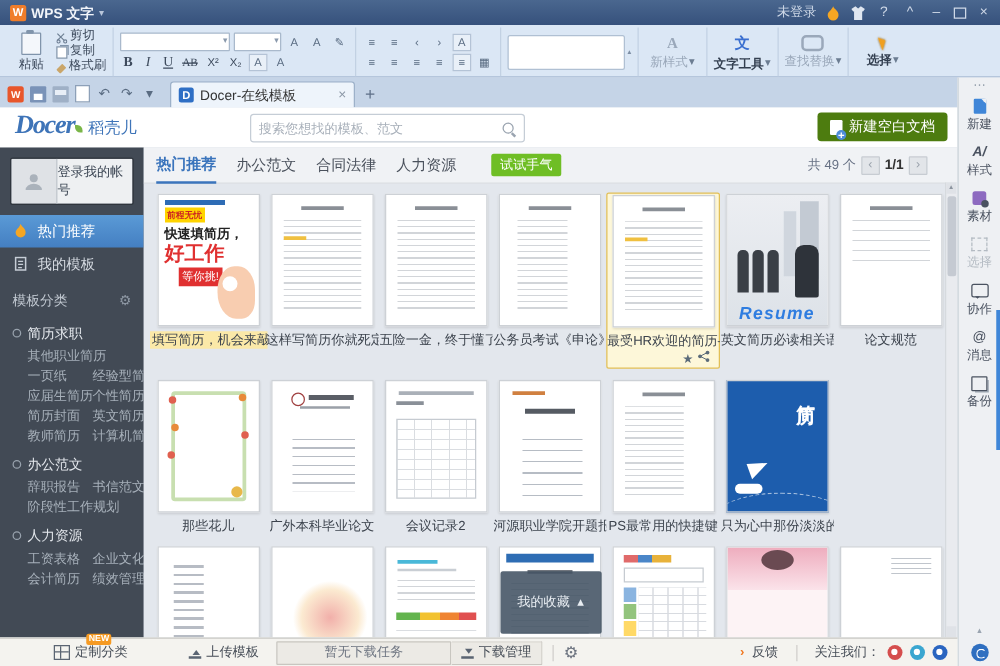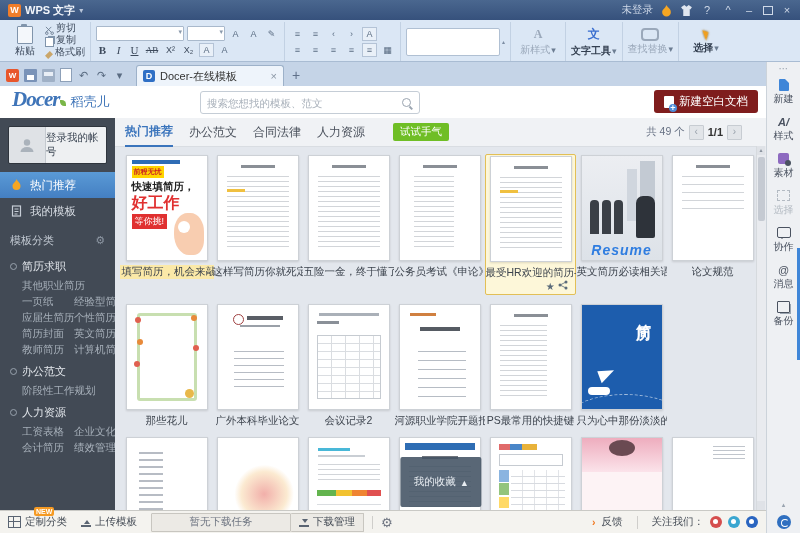--- a/index.html
+++ b/index.html
@@ -69,21 +69,21 @@
   .logo{margin-left:12px;display:flex;align-items:baseline;}
   .logo .en{font-size:21px;font-weight:bold;font-style:italic;color:#3e74b8;letter-spacing:-1px;font-family:"Liberation Serif","DejaVu Serif",serif;}
   .logo .leaf{width:6px;height:6px;background:#7ab648;border-radius:0 70% 0 70%;margin:0 1px 12px 1px;}
   .logo .cn{font-size:13px;color:#3e74b8;margin-left:3px;}
   .search{position:absolute;left:200px;top:5px;width:218px;height:21px;border:1px solid #c5cdd6;border-radius:3px;background:#fff;display:flex;align-items:center;}
   .search input{border:none;outline:none;flex:1;font-size:10.5px;padding:0 6px;color:#333;background:transparent;font-family:inherit;}
   .search input::placeholder{color:#a8b0ba;}
   .sicon{width:12px;height:12px;margin-right:6px;position:relative;}
   .sicon i{position:absolute;left:1px;top:1px;width:7px;height:7px;border:1.5px solid #9aa4b0;border-radius:50%;}
   .sicon b{position:absolute;right:0;bottom:0;width:4px;height:1.5px;background:#9aa4b0;transform:rotate(45deg);}
-  .newdoc{position:absolute;right:8px;top:4px;height:23px;background:#7f1d1d;border-radius:3px;color:#fff;display:flex;align-items:center;gap:5px;padding:0 10px;font-size:11.5px;}
+  .newdoc{position:absolute;right:8px;top:4px;height:23px;background:#4d7c0f;border-radius:3px;color:#fff;display:flex;align-items:center;gap:5px;padding:0 10px;font-size:11.5px;}
   .nd-ic{width:10px;height:12px;background:#fff;border-radius:1px;position:relative;}
   .nd-ic:after{content:"+";position:absolute;right:-3px;bottom:-4px;color:#fff;font-size:9px;font-weight:bold;background:#4e8cd8;border-radius:50%;width:8px;height:8px;line-height:8px;text-align:center;}
   
   .main{position:absolute;left:0;top:118px;width:766px;height:392px;display:flex;}
   
   .sb{width:115px;background:#424a55;flex:none;overflow:hidden;position:relative;}
   .sb-login{margin:8px;height:36px;display:flex;border:1px solid #2f353d;border-radius:2px;overflow:hidden;}
   .ava{width:36px;height:36px;background:#dfe2e6;display:flex;align-items:center;justify-content:center;}
   .loginbtn{flex:1;background:#eef0f2;color:#3a4452;font-size:10.5px;display:flex;align-items:center;justify-content:center;border-left:1px solid #c4c9cf;}
   .sb-nav{height:26px;display:flex;align-items:center;gap:7px;padding-left:10px;color:#d6dbe2;font-size:11.5px;}
@@ -120,21 +120,21 @@
   .sbar .a.up{top:0}.sbar .a.dn{bottom:0}
   
   .t-title{position:absolute;top:9px;left:50%;transform:translateX(-50%);width:34px;height:3px;background:#8a8f96;}
   .t-lines{position:absolute;left:9px;right:9px;top:20px;bottom:10px;background:repeating-linear-gradient(180deg,#d2d5d9 0 1px,transparent 1px 5px);}
   .t-lines.sparse{bottom:45%;background:repeating-linear-gradient(180deg,#d2d5d9 0 1px,transparent 1px 8px);}
   .t-hl{position:absolute;top:33px;left:9px;width:18px;height:3px;background:#f0c040;}
   .ad-bar{position:absolute;top:4px;left:5px;width:48px;height:4px;background:#2e6cb5;}
   .ad-brand{position:absolute;top:10px;left:5px;background:#ffd400;color:#c22;font-size:7px;font-weight:bold;padding:1px 2px;}
   .ad-l1{position:absolute;top:24px;left:5px;font-size:10.5px;font-weight:bold;color:#222;white-space:nowrap;}
   .ad-l2{position:absolute;top:37px;left:5px;font-size:16px;font-weight:bold;color:#e03030;}
-  .ad-l3{position:absolute;top:58px;left:5px;background:#e03030;color:#fff;font-size:9px;padding:1px 3px;text-align:right;}
+  .ad-l3{position:absolute;top:58px;left:16px;background:#e03030;color:#fff;font-size:9px;padding:1px 3px;text-align:right;}
   .ad-hand{position:absolute;right:3px;bottom:5px;width:30px;height:42px;background:#f8cdb0;border-radius:45% 45% 35% 50%;}
   .ad-hand:after{content:"";position:absolute;left:4px;top:8px;width:12px;height:12px;background:#fff;border-radius:50%;}
   .re-bg{position:absolute;inset:0;background:linear-gradient(180deg,#eceef2,#dde2e8);}
   .re-b1{position:absolute;right:7px;top:5px;width:15px;height:62px;background:#c3cad3;}
   .re-b2{position:absolute;right:25px;top:13px;width:10px;height:52px;background:#d0d6de;}
   .re-p{position:absolute;bottom:26px;width:9px;height:34px;background:#3a3f46;border-radius:4px 4px 0 0;}
   .re-seat{position:absolute;right:7px;bottom:22px;width:19px;height:42px;background:#2e333a;border-radius:7px 7px 2px 2px;}
   .re-text{position:absolute;bottom:2px;width:100%;text-align:center;color:#2f7de0;font-weight:bold;font-style:italic;font-size:14px;letter-spacing:1px;}
   .fl-frame{position:absolute;inset:8px 10px;border:3px solid #c8dfb0;border-radius:3px;}
   .fl-d{position:absolute;width:6px;height:6px;border-radius:50%;background:#e0604f;}
@@ -187,21 +187,21 @@
   .selic{width:11px;height:9px;border:1px dashed #b3bac2;}
   .bub{width:12px;height:9px;border:1.5px solid #4a5260;border-radius:2px;position:relative;}
   .bub:after{content:"";position:absolute;left:2px;bottom:-4px;border:2px solid transparent;border-top-color:#4a5260;}
   .bkup{width:11px;height:10px;border:1.5px solid #4a5260;border-radius:1px;box-shadow:2px 2px 0 -1px #9aa4b0;}
   .rail-ind{position:absolute;right:0;top:186px;width:3px;height:112px;background:#3f86d8;}
   .rail-circ{position:absolute;left:50%;transform:translateX(-50%);bottom:4px;width:14px;height:14px;background:#2f6fc0;border-radius:50%;}
   .rail-circ:after{content:"";position:absolute;left:4px;top:4px;width:6px;height:6px;border:1.5px solid #fff;border-radius:50%;border-right-color:transparent;}
   .rail-ud{position:absolute;left:50%;transform:translateX(-50%);bottom:24px;color:#9aa4b0;font-size:7px;text-align:center;line-height:8px;}
   
   .st{position:absolute;left:0;top:510px;width:766px;height:23px;background:#f4f3ef;border-top:1px solid #c9c9c5;display:flex;align-items:center;padding:0 8px;box-sizing:border-box;font-size:10.5px;color:#454c56;}
-  .st-it{display:flex;align-items:center;gap:4px;margin-right:14px;position:relative;}
+  .st-it{display:flex;align-items:center;gap:4px;margin-right:14px;position:relative;margin-left:35px;}
   .newb{position:absolute;top:-8px;left:26px;background:#f59a23;color:#fff;font-size:7px;font-weight:bold;padding:0 2px;border-radius:2px;line-height:9px;}
   .gic{width:11px;height:10px;border:1px solid #5a6472;display:inline-block;position:relative;}
   .gic:after{content:"";position:absolute;left:4px;top:0;bottom:0;width:1px;background:#5a6472;}
   .gic:before{content:"";position:absolute;top:4px;left:0;right:0;height:1px;background:#5a6472;}
   .upic{width:10px;height:10px;position:relative;}
   .upic:before{content:"";position:absolute;left:3px;top:0;border:3px solid transparent;border-bottom:4px solid #5a6472;}
   .upic:after{content:"";position:absolute;left:0;right:0;bottom:0;height:2px;background:#5a6472;}
   .dnic{width:10px;height:10px;position:relative;}
   .dnic:before{content:"";position:absolute;left:3px;top:2px;border:3px solid transparent;border-top:4px solid #5a6472;}
   .dnic:after{content:"";position:absolute;left:0;right:0;bottom:0;height:2px;background:#5a6472;}
@@ -441,20 +441,24 @@
         </div>
       <div class="sb-row">
           <span class="sb-l c1">教师简历</span>
           <span class="sb-l">计算机简历</span>
         </div>
       <div class="sb-gt">
           <span class="ring"></span>
           <span>办公范文</span>
         </div>
       <div class="sb-row">
+          <span class="sb-l c1">辞职报告</span>
+          <span class="sb-l">书信范文</span>
+        </div>
+      <div class="sb-row">
           <span class="sb-l">阶段性工作规划</span>
         </div>
       <div class="sb-gt">
           <span class="ring"></span>
           <span>人力资源</span>
         </div>
       <div class="sb-row">
           <span class="sb-l c1">工资表格</span>
           <span class="sb-l">企业文化</span>
         </div>

